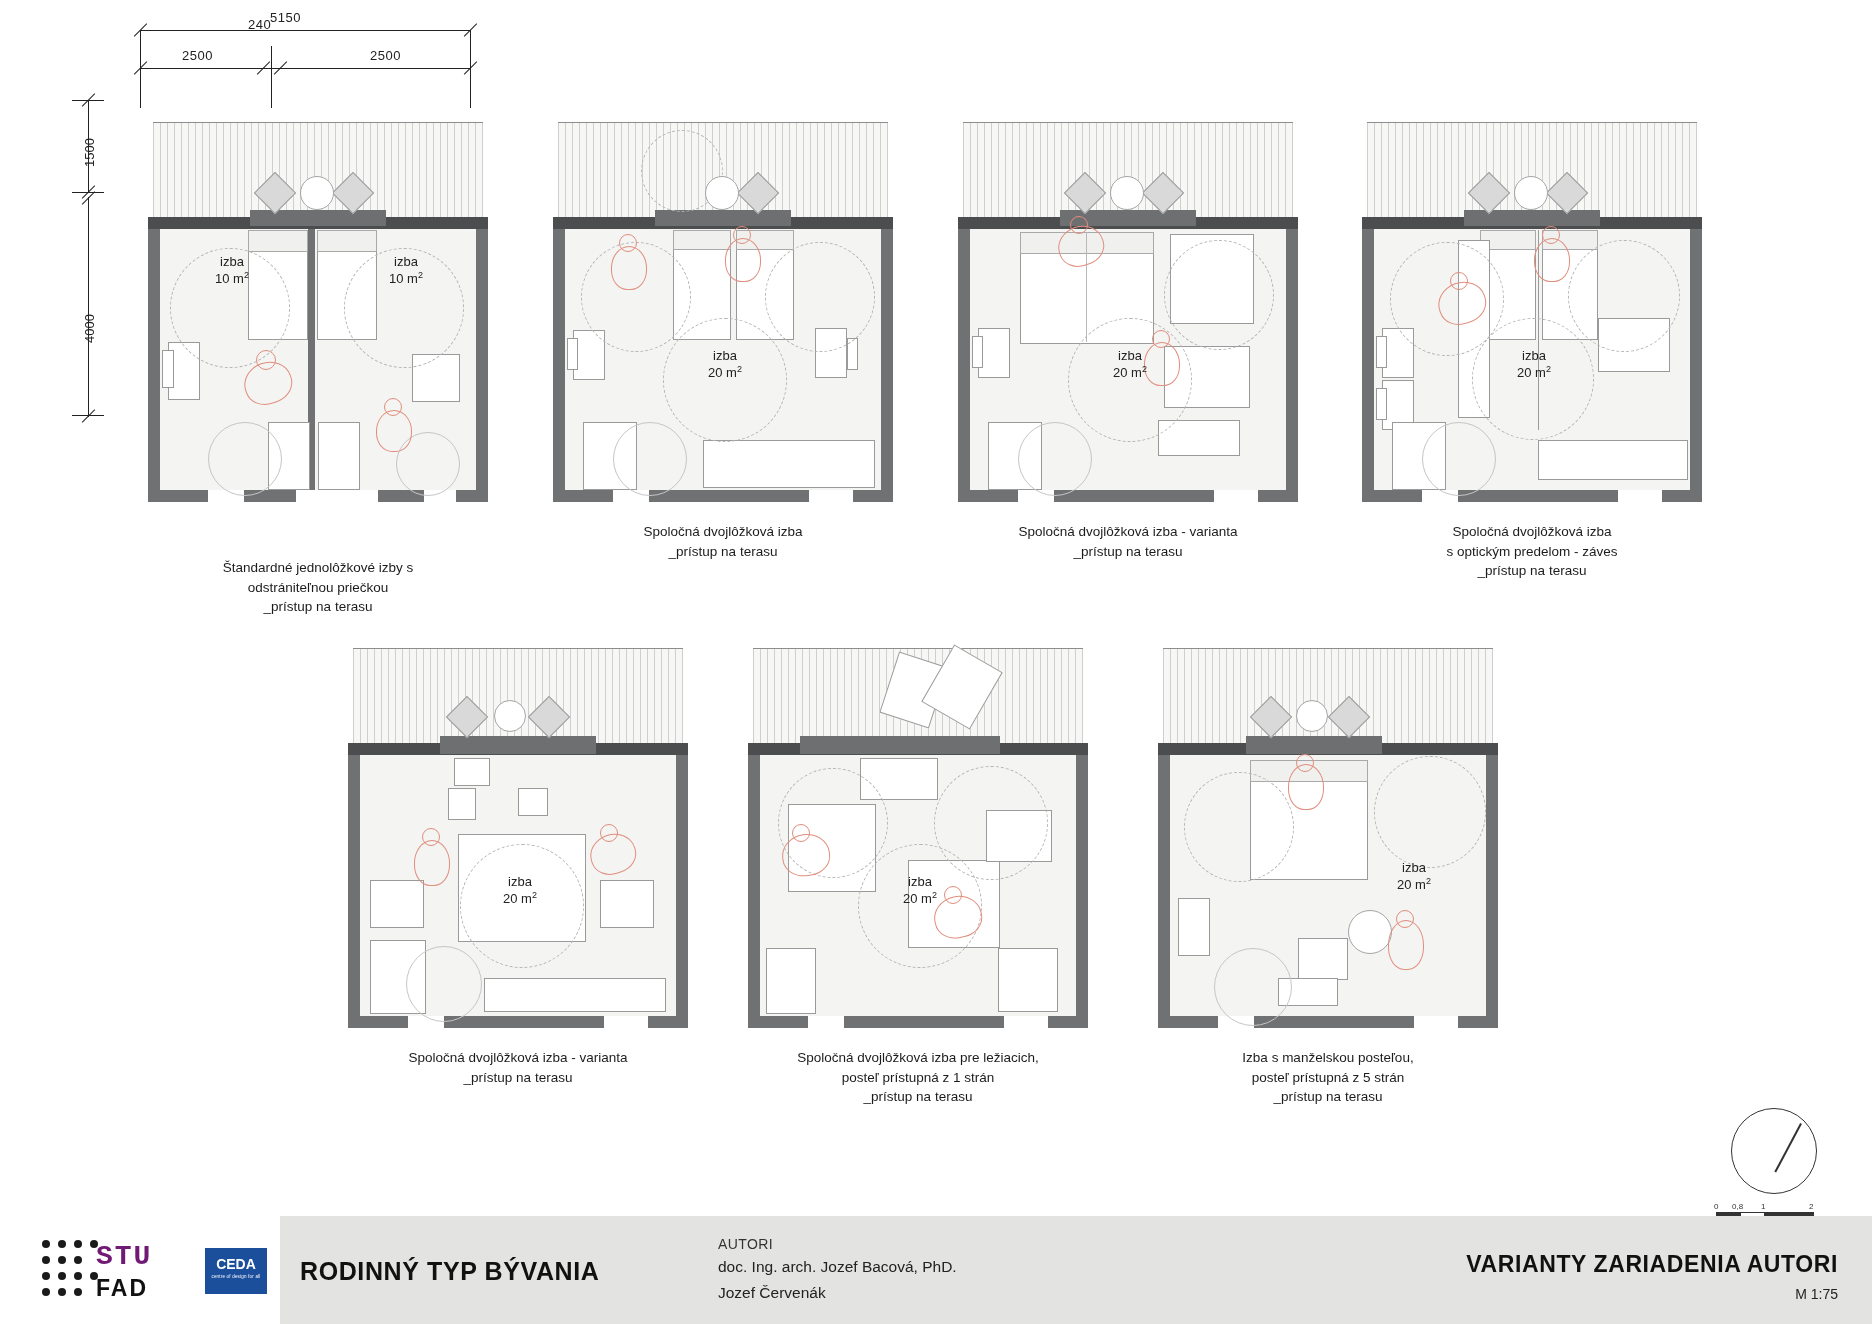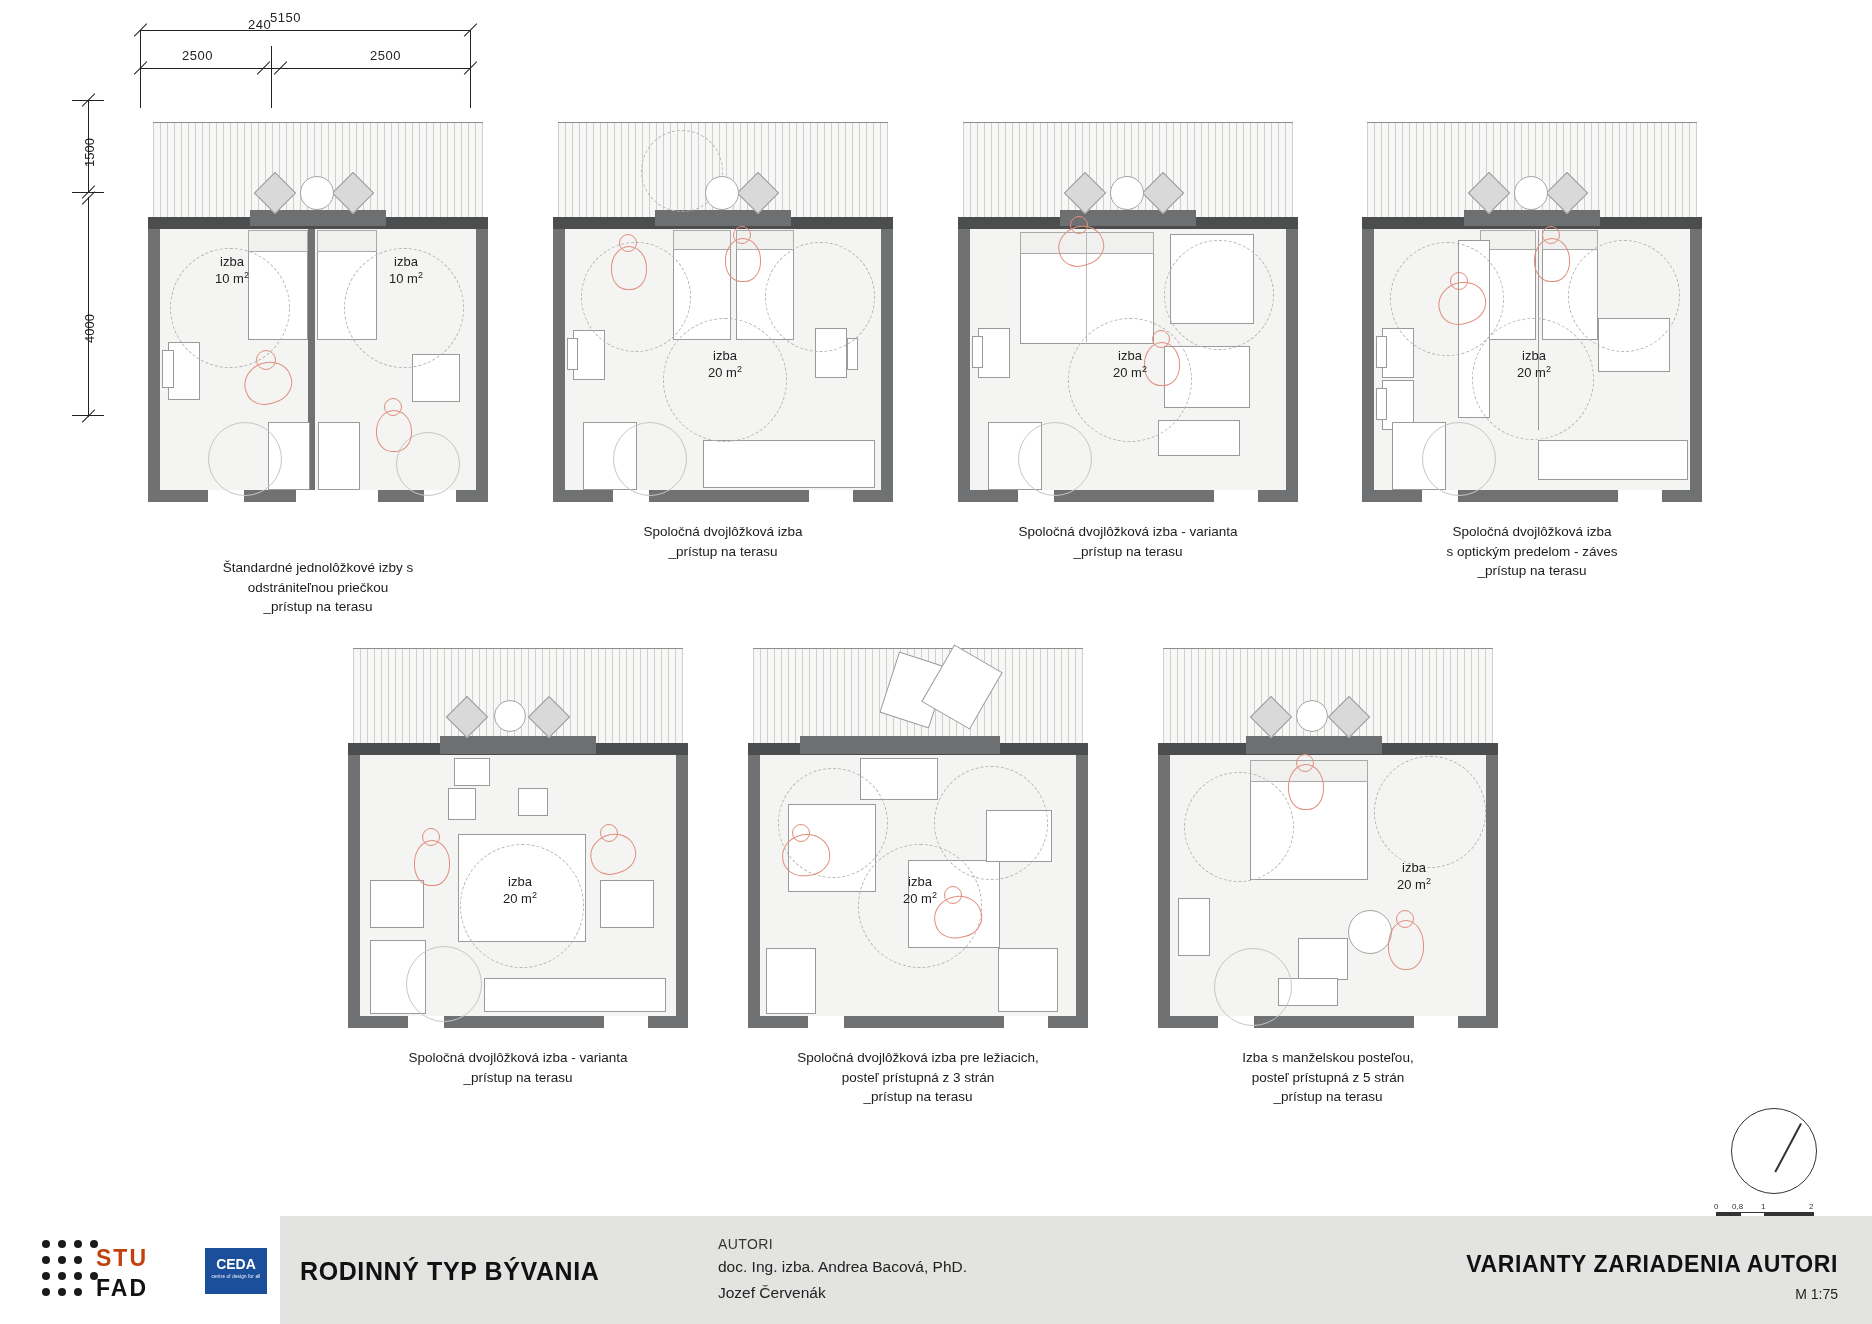--- a/index.html
+++ b/index.html
@@ -61,21 +61,21 @@
   .north .needle{position:absolute;left:50%;top:10%;width:2px;height:66%;background:#333;transform:rotate(28deg);transform-origin:bottom center;}
   .scalebar{position:absolute;right:36px;bottom:100px;width:120px;height:22px;}
   .sb-seg{position:absolute;height:5px;border:1px solid #333;}
   .sb-txt{position:absolute;font-size:8px;color:#333;}
 
   
   .footer{position:absolute;left:0;bottom:0;width:1872px;height:108px;background:#e3e3e1;}
   .footer-white{position:absolute;left:0;bottom:0;width:280px;height:108px;background:#ffffff;}
   .logo-dots{position:absolute;left:42px;bottom:22px;width:108px;height:62px;}
   .dot{position:absolute;width:8px;height:8px;border-radius:50%;background:#1a1a1a;}
-  .stu{position:absolute;left:96px;bottom:52px;font-size:23px;font-weight:bold;letter-spacing:2px;color:#c2410c;}
+  .stu{position:absolute;left:96px;bottom:52px;font-size:28px;font-weight:bold;letter-spacing:2px;color:#701a75;font-family:Liberation Mono, monospace;}
   .fad{position:absolute;left:96px;bottom:22px;font-size:23px;font-weight:bold;letter-spacing:2px;color:#111;}
   .ceda{position:absolute;left:205px;bottom:30px;width:62px;height:46px;background:#1b4f9c;}
   .ceda-t{position:absolute;left:0;top:8px;width:62px;text-align:center;color:#fff;font-size:14px;font-weight:bold;}
   .ceda-s{position:absolute;left:0;top:26px;width:62px;text-align:center;color:#fff;font-size:4.5px;letter-spacing:.2px;}
   .f-title{position:absolute;left:300px;bottom:38px;font-size:25px;font-weight:bold;letter-spacing:.6px;color:#111;}
   .f-auth-l{position:absolute;left:718px;bottom:72px;font-size:14px;color:#333;letter-spacing:.4px;}
   .f-auth1{position:absolute;left:718px;bottom:48px;font-size:15.5px;color:#222;}
   .f-auth2{position:absolute;left:718px;bottom:22px;font-size:15.5px;color:#222;}
   .f-right{position:absolute;right:34px;bottom:46px;font-size:23px;font-weight:bold;letter-spacing:.6px;color:#111;}
   .f-scale{position:absolute;right:34px;bottom:22px;font-size:14px;color:#222;}
@@ -395,21 +395,21 @@
       <div class="person-dot" style="left:44px;top:176px;width:16px;height:16px;"></div>
       <div class="person" style="left:186px;top:248px;width:46px;height:40px;transform:rotate(-12deg);"></div>
       <div class="person-dot" style="left:196px;top:238px;width:16px;height:16px;"></div>
       <div class="label" style="left:126px;top:226px;width:92px;">
         <span>izba</span><br>
         <span>20</span>
         <span>m</span><sup>2</sup>
       </div>
     </div>
     <div class="caption" style="left:-10px;top:400px;width:360px;">Spoločná dvojlôžková izba pre ležiacich,
-posteľ prístupná z 3 strán
+posteľ prístupná z 1 strán
 _prístup na terasu</div>
   </div>
 
   <div class="plan" style="left:1158px;top:648px;width:340px;height:480px;">
     <div class="planbox" style="width:340px;height:380px;">
       <div class="terrace" style="left:5px;top:0;width:330px;height:95px;"></div>
       <div class="hatch" style="left:5px;top:0;width:330px;height:95px;"></div>
       <div class="thinline" style="left:5px;top:0;width:330px;height:1px;background:#8d8d8d;"></div>
       <div class="wall" style="left:0;top:95px;width:12px;height:285px;"></div>
       <div class="wall" style="left:328px;top:95px;width:12px;height:285px;"></div>
@@ -484,19 +484,19 @@
     <div class="stu">STU</div>
     <div class="fad">FAD</div>
 
     <div class="ceda">
       <div class="ceda-t">CEDA</div>
       <div class="ceda-s">centre of design for all</div>
     </div>
 
     <div class="f-title">RODINNÝ TYP BÝVANIA</div>
     <div class="f-auth-l">AUTORI</div>
-    <div class="f-auth1">doc. Ing. izba. Andrea Bacová, PhD.</div>
+    <div class="f-auth1">doc. Ing. arch. Jozef Bacová, PhD.</div>
     <div class="f-auth2">Jozef Červenák</div>
     <div class="f-right">VARIANTY ZARIADENIA AUTORI</div>
     <div class="f-scale">M 1:75</div>
   </div>
 
 </div>
 
 </body></html>

